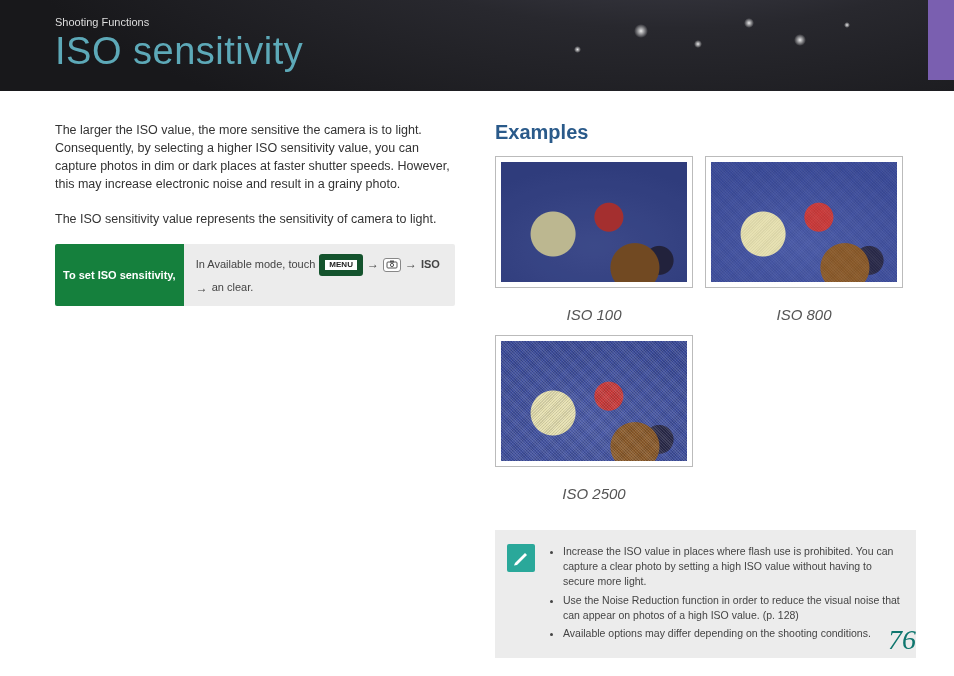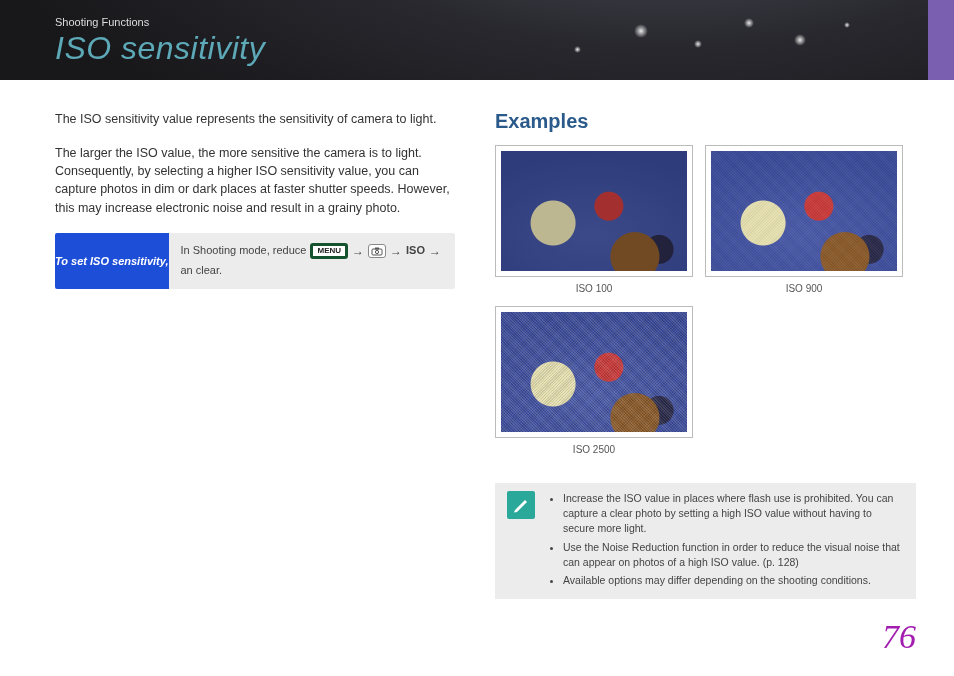--- a/index.html
+++ b/index.html
@@ -6,21 +6,21 @@
   body {
     width: 954px;
     height: 676px;
     font-family: "Segoe UI", Arial, sans-serif;
     background: #fff;
     color: #333;
     position: relative;
     overflow: hidden;
   }
   .header {
-    height: 80px;
+    height: 91px;
     background: radial-gradient(ellipse 700px 300px at 70% -150%, #575767 0%, #3c3c46 30%, #28282e 55%, #18181b 100%);
     position: relative;
     padding: 16px 0 0 55px;
   }
   .header::after {
     content: '';
     position: absolute;
     right: 0; top: 0;
     width: 26px; height: 80px;
     background: #7a5fb0;
@@ -36,25 +36,24 @@
     background: radial-gradient(circle, rgba(255,255,255,.9) 0%, rgba(255,255,255,0) 70%);
     border-radius: 50%;
   }
   .breadcrumb {
     font-size: 11px;
     color: #ddd;
     margin-bottom: 2px;
   }
   .page-title {
     font-family: "Myriad Pro", "Segoe UI", Arial, sans-serif;
-    font-size: 32px;
+    font-size: 38px;
     font-weight: 400;
     color: #5da9b8;
     letter-spacing: .5px;
-    font-style: italic;
   }
   .content {
     display: flex;
     padding: 30px 38px 0 55px;
     gap: 40px;
   }
   .col-left { width: 400px; flex: 0 0 400px; }
   .col-right { flex: 1; }
   .body-text {
     font-size: 12.5px;
@@ -62,46 +61,45 @@
     color: #333;
     margin-bottom: 16px;
   }
   .instruction-row {
     display: flex;
     border-radius: 2px;
     overflow: hidden;
     margin-top: 6px;
   }
   .instruction-label {
-    background: #1d4ed8;
+    background: #15803d;
     color: #fff;
     font-size: 11px;
     font-weight: 600;
-    padding: 14px 0;
+    padding: 14px 8px;
     flex: 0 0 auto;
     display: flex;
     align-items: center;
-    font-style: italic;
   }
   .instruction-body {
     background: #ececec;
     font-size: 11px;
     color: #444;
     padding: 10px 12px;
     flex: 1;
     line-height: 1.4;
     display: flex;
     flex-wrap: wrap;
     align-items: center;
     gap: 4px;
   }
   .btn-chip {
     display: inline-block;
     background: #fff;
-    border: 3px solid #14532d;
+    border: 6px solid #14532d;
     border-radius: 3px;
     font-size: 8px;
     font-weight: 700;
     padding: 1px 4px;
     line-height: 1;
     color: #222;
     font-family: Arial, sans-serif;
   }
   .arrow { font-size: 12px; color: #444; }
   .cam-chip {
@@ -151,29 +149,30 @@
       repeating-linear-gradient(45deg, rgba(255,255,255,.05) 0 1px, transparent 1px 2px),
       repeating-linear-gradient(-45deg, rgba(0,0,0,.05) 0 1px, transparent 1px 2px);
   }
   .photo.very-noisy::before {
     content:''; position:absolute; inset:0;
     background:
       repeating-linear-gradient(45deg, rgba(255,255,255,.12) 0 1px, transparent 1px 2px),
       repeating-linear-gradient(-45deg, rgba(0,0,0,.12) 0 1px, transparent 1px 2px);
   }
   .caption {
-    font-size: 10px;
+    font-size: 15px;
     color: #555;
-    margin-top: 6px;
+    margin-top: 18px;
+    font-style: italic;
   }
   .tip-box {
     margin-top: 28px;
     background: #ececec;
     display: flex;
-    padding: 8px 12px;
+    padding: 14px 12px;
     gap: 14px;
   }
   .tip-icon {
     width: 28px; height: 28px;
     background: #2aa89a;
     border-radius: 2px;
     flex: 0 0 28px;
     display:flex; align-items:center; justify-content:center;
   }
   .tip-list {
@@ -183,49 +182,49 @@
     line-height: 1.45;
     color: #444;
   }
   .tip-list li { margin-bottom: 3px; }
   .page-number {
     position: absolute;
     right: 38px;
     bottom: 20px;
     font-family: Georgia, 'Times New Roman', serif;
     font-style: italic;
-    font-size: 34px;
-    color: #a21caf;
+    font-size: 28px;
+    color: #0f766e;
   }
 </style>
 </head>
 <body>
 
 <div class="header">
   <div class="sparkles">
     <span style="left:120px;top:24px;width:14px;height:14px"></span>
     <span style="left:180px;top:40px;width:8px;height:8px"></span>
     <span style="left:230px;top:18px;width:10px;height:10px"></span>
     <span style="left:280px;top:34px;width:12px;height:12px"></span>
     <span style="left:60px;top:46px;width:7px;height:7px"></span>
     <span style="left:330px;top:22px;width:6px;height:6px"></span>
   </div>
   <div class="breadcrumb">Shooting Functions</div>
   <h1 class="page-title">ISO sensitivity</h1>
 </div>
 
 <div class="content">
   <div class="col-left">
+    <p class="body-text">The larger the ISO value, the more sensitive the camera is to light. Consequently, by selecting a higher ISO sensitivity value, you can capture photos in dim or dark places at faster shutter speeds. However, this may increase electronic noise and result in a grainy photo.</p>
     <p class="body-text">The ISO sensitivity value represents the sensitivity of camera to light.</p>
-    <p class="body-text">The larger the ISO value, the more sensitive the camera is to light. Consequently, by selecting a higher ISO sensitivity value, you can capture photos in dim or dark places at faster shutter speeds. However, this may increase electronic noise and result in a grainy photo.</p>
 
     <div class="instruction-row">
       <div class="instruction-label">To set ISO sensitivity,</div>
       <div class="instruction-body">
-        <span>In Shooting mode, reduce</span>
+        <span>In Available mode, touch</span>
         <span class="btn-chip">MENU</span>
         <span class="arrow">→</span>
         <span class="cam-chip">
           <svg width="12" height="9" viewBox="0 0 12 9">
               <rect x="1" y="2" width="10" height="6" rx="1" fill="none" stroke="#555" stroke-width="1"></rect>
               <rect x="4" y="0.5" width="4" height="2" fill="#555"></rect>
               <circle cx="6" cy="5" r="1.6" fill="none" stroke="#555" stroke-width="1"></circle>
             </svg>
         </span>
         <span class="arrow">→</span>
@@ -243,21 +242,21 @@
       <div class="example">
         <div class="photo-frame">
             <div class="photo darker"></div>
           </div>
         <div class="caption">ISO 100</div>
       </div>
       <div class="example">
         <div class="photo-frame">
             <div class="photo noisy"></div>
           </div>
-        <div class="caption">ISO 900</div>
+        <div class="caption">ISO 800</div>
       </div>
       <div class="example">
         <div class="photo-frame">
             <div class="photo very-noisy"></div>
           </div>
         <div class="caption">ISO 2500</div>
       </div>
     </div>
 
     <div class="tip-box">

